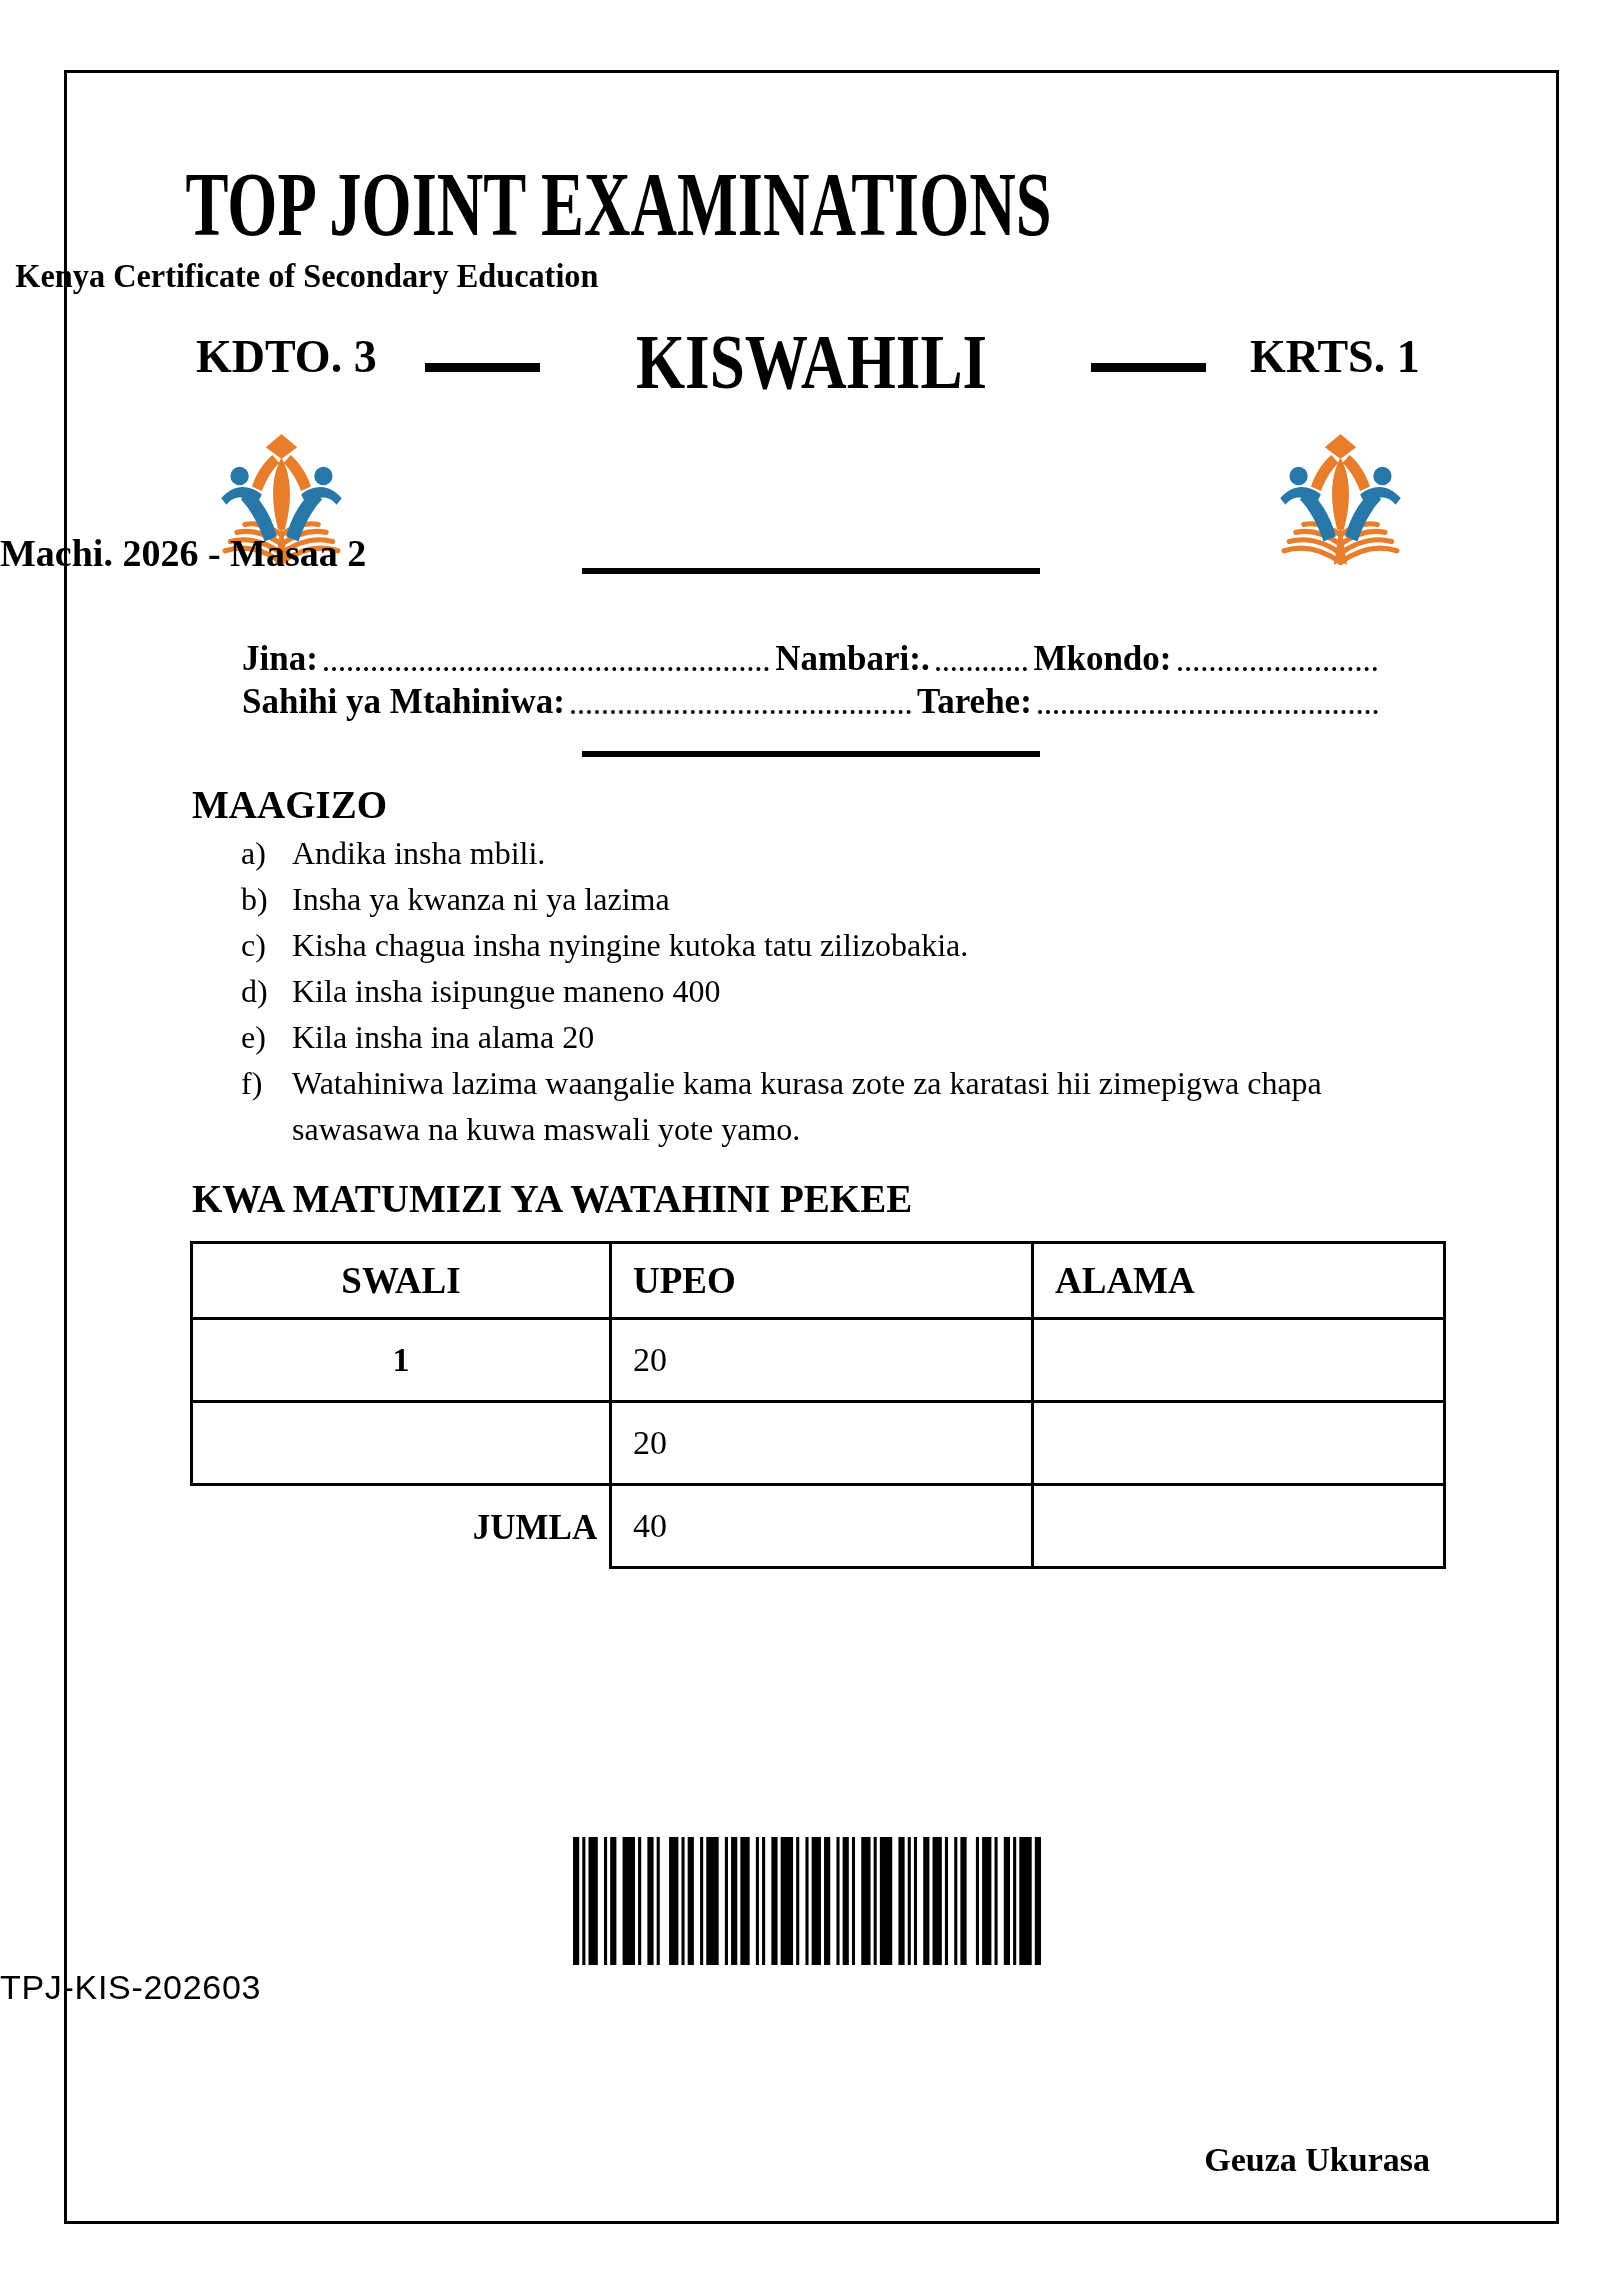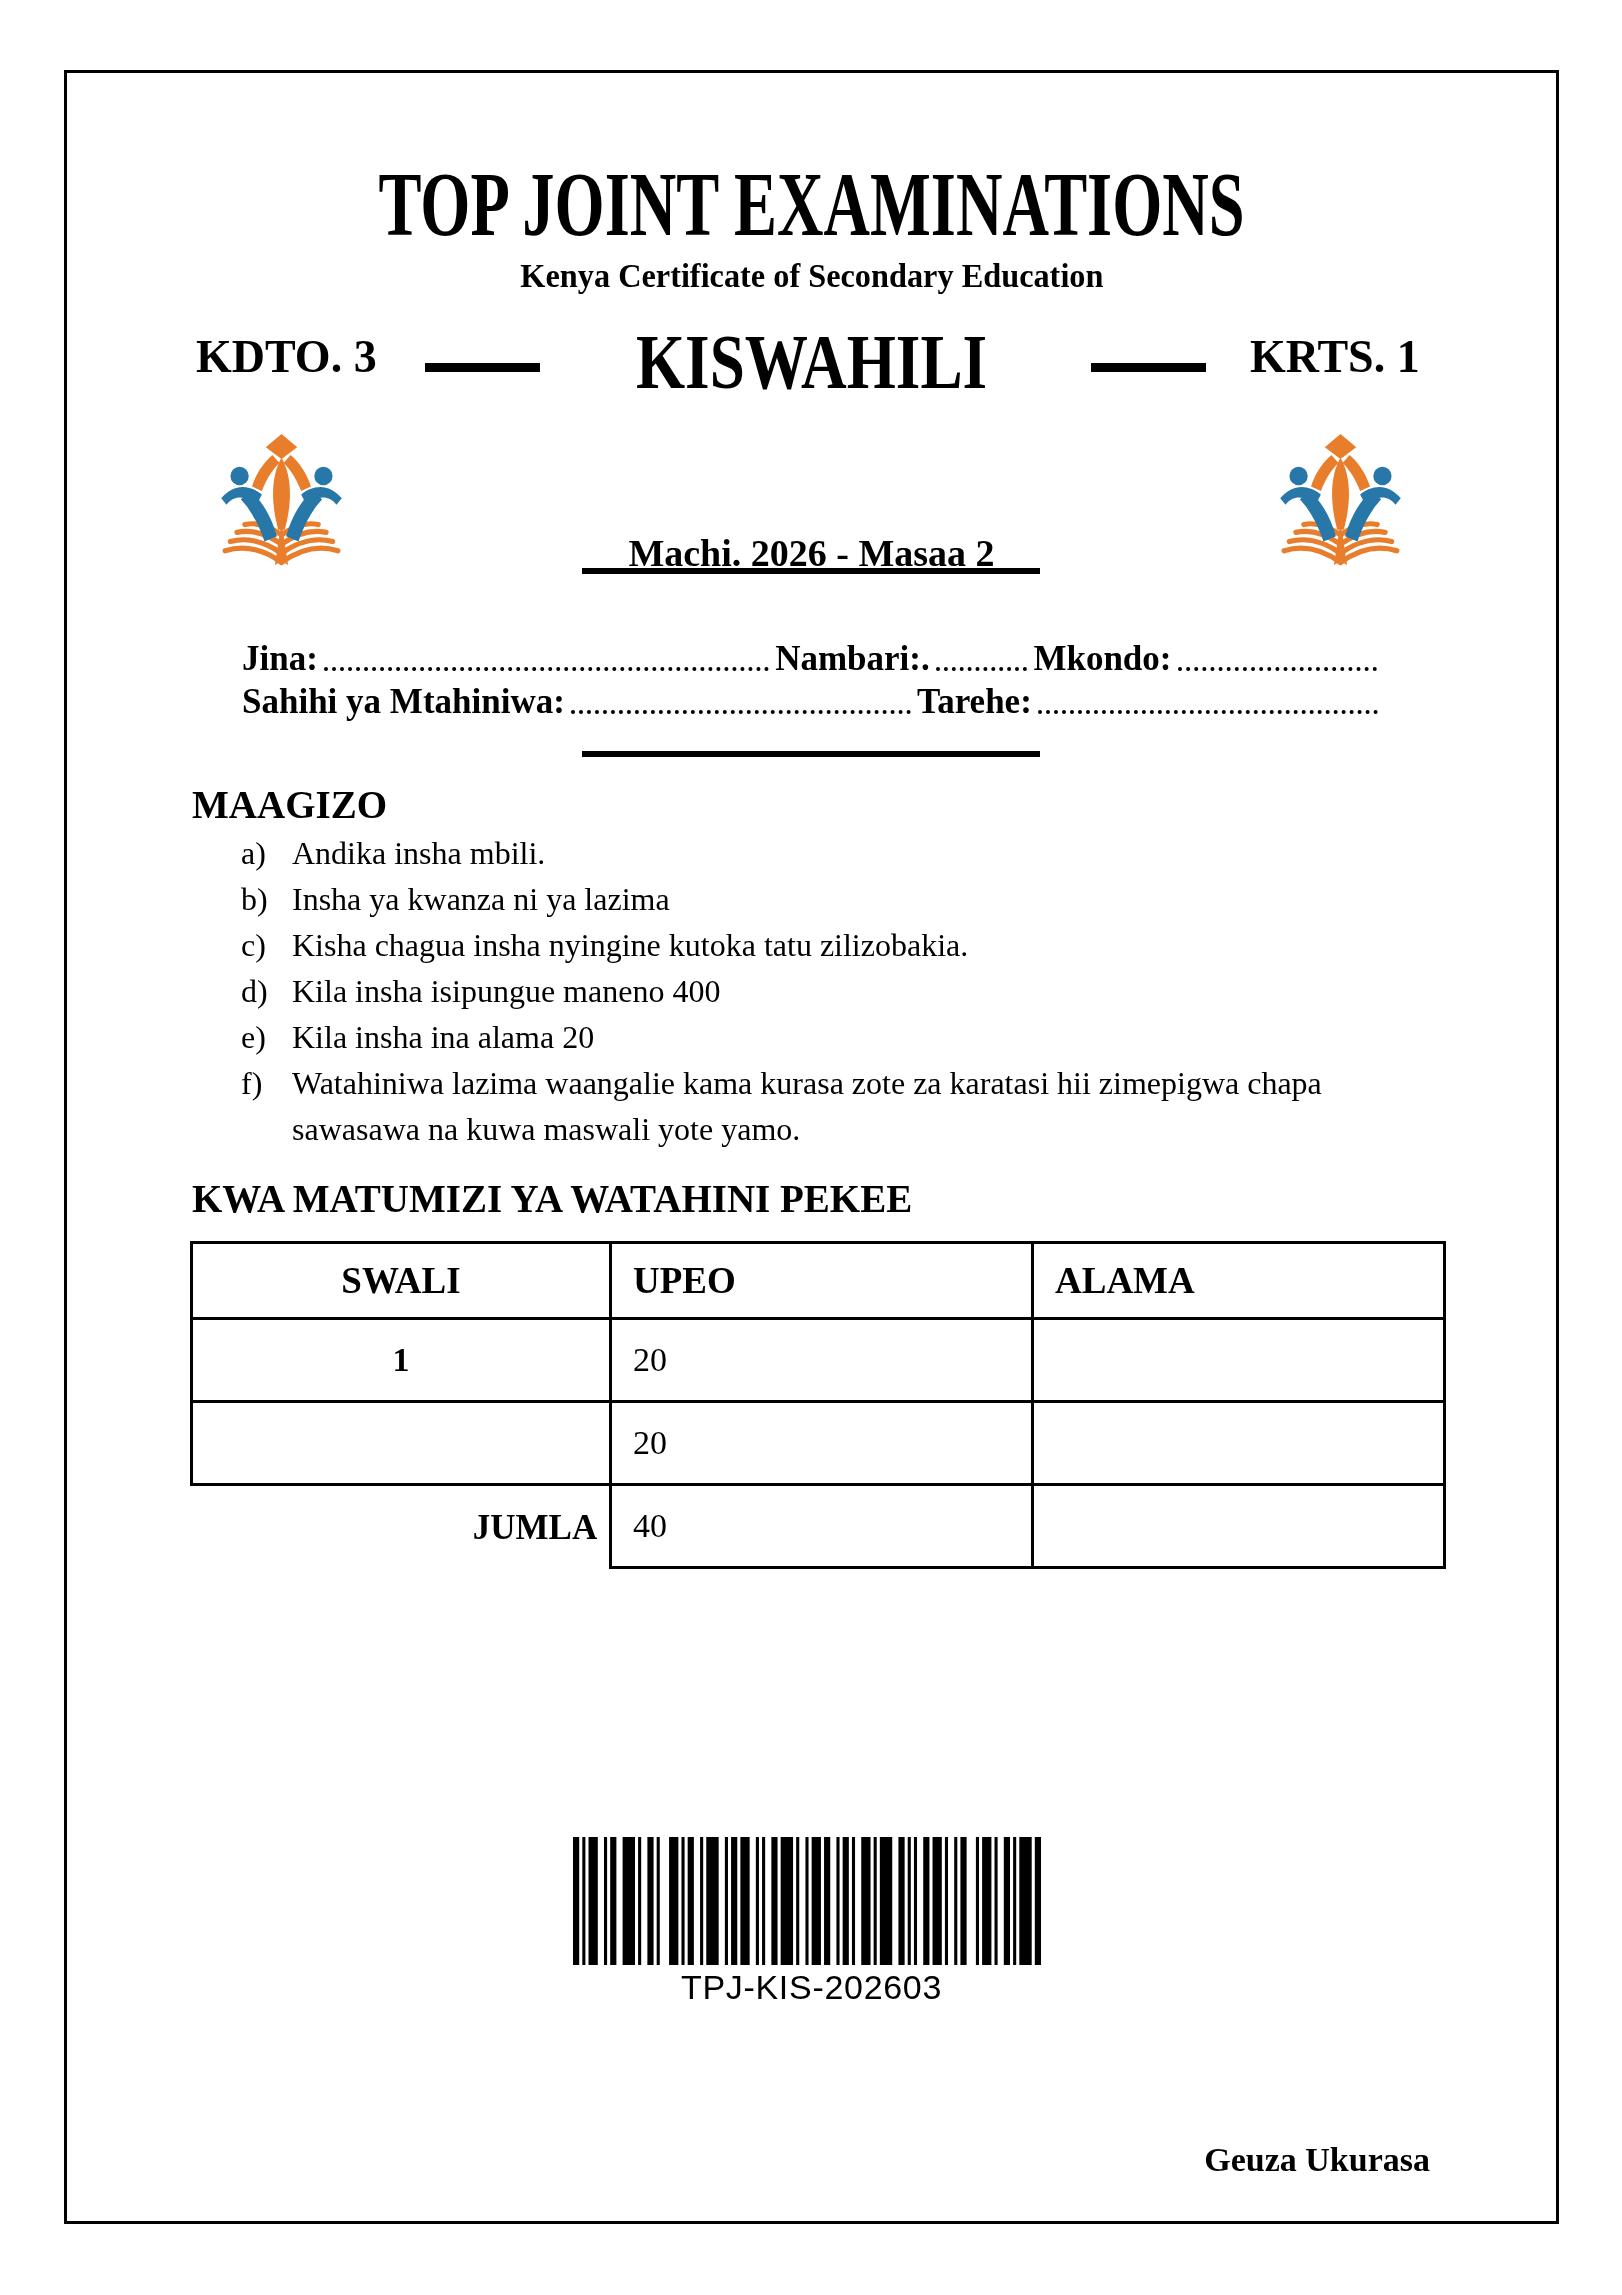--- a/index.html
+++ b/index.html
@@ -11,21 +11,21 @@
     font-family:"Liberation Serif", serif;
     overflow:hidden;
   }
   .abs{position:absolute;}
   .frame{
     left:64px;top:70px;width:1495px;height:2154px;
     border:3.3px solid #000;
     box-sizing:border-box;
     pointer-events:none;
   }
-  .center-text{left:0;right:0;text-align:center;}
+  .center-text{left:0;right:0;text-align:left;}
   .squeeze{display:inline-block;white-space:nowrap;transform-origin:center;}
   .board-title{top:158px;font-weight:bold;font-size:92px;line-height:1;}
   .board-title .squeeze{transform:scaleX(0.70);}
   .cert-subtitle{top:257px;font-weight:bold;font-size:34px;line-height:1.1;}
   .cert-subtitle .squeeze{transform:scaleX(0.95);}
   .subject-row{top:322px;height:85px;left:0;right:0;}
   .code-left{left:196px;top:11.8px;font-weight:bold;font-size:46px;line-height:1;}
   .code-right{left:1250px;top:11.8px;font-weight:bold;font-size:46px;line-height:1;}
   .subject-title{left:0;right:0;top:0;text-align:center;font-weight:bold;font-size:79px;line-height:1;}
   .subject-title .squeeze{transform:scaleX(0.80);}

